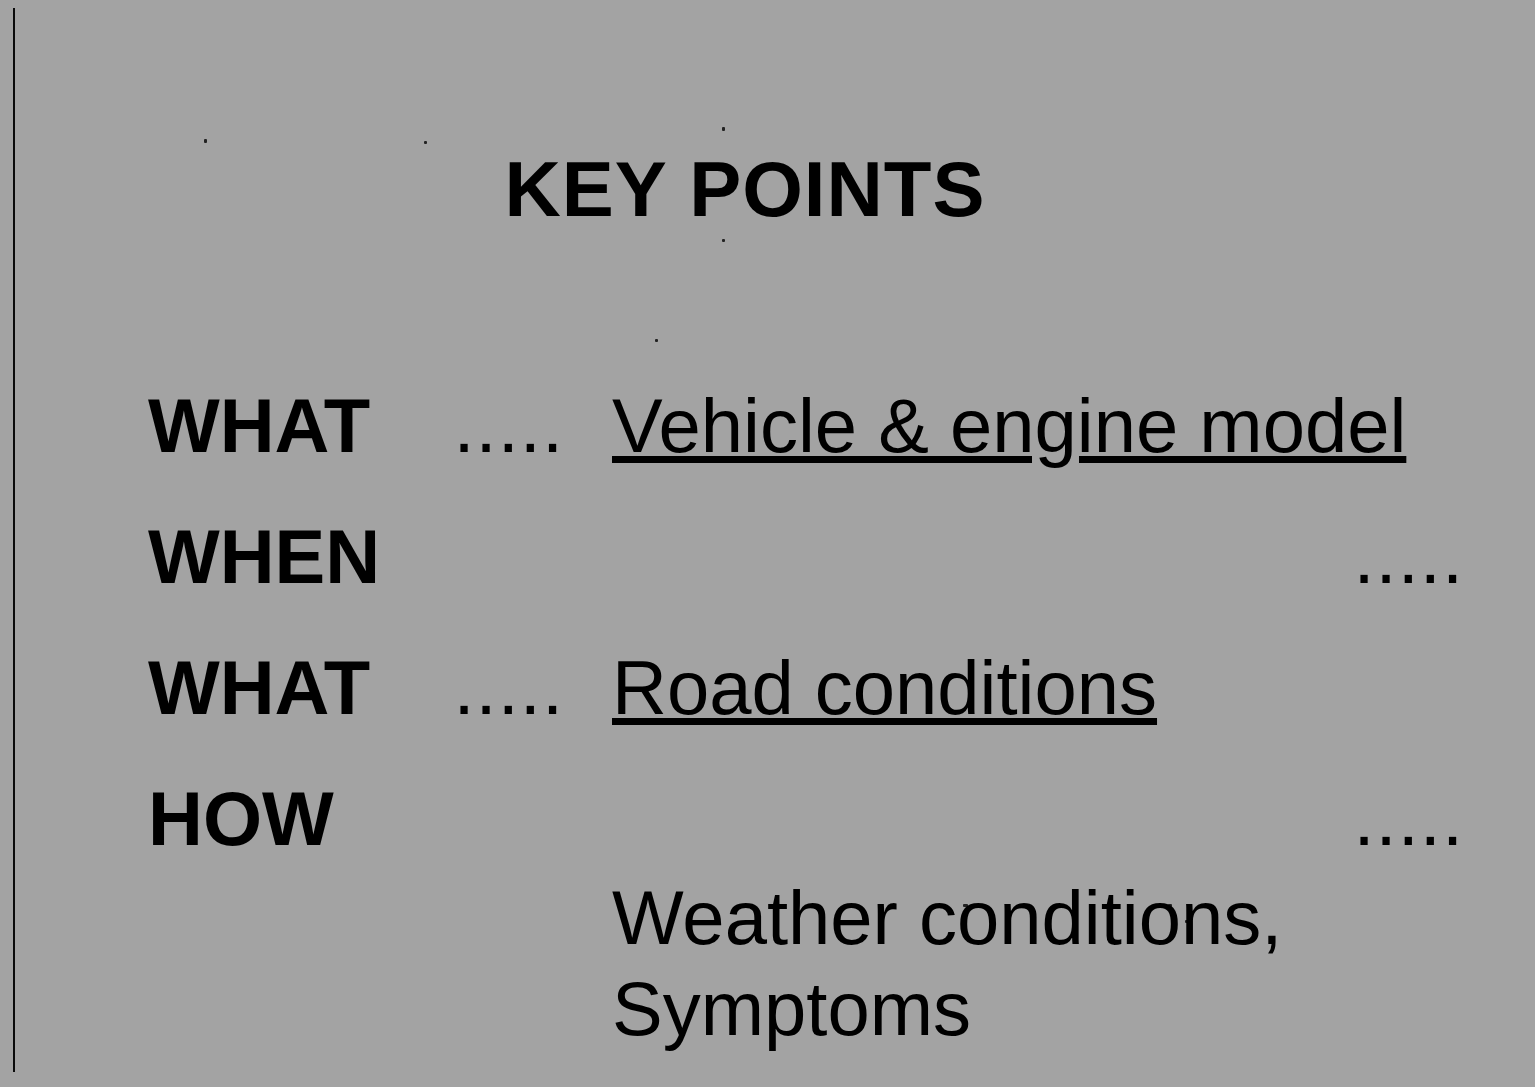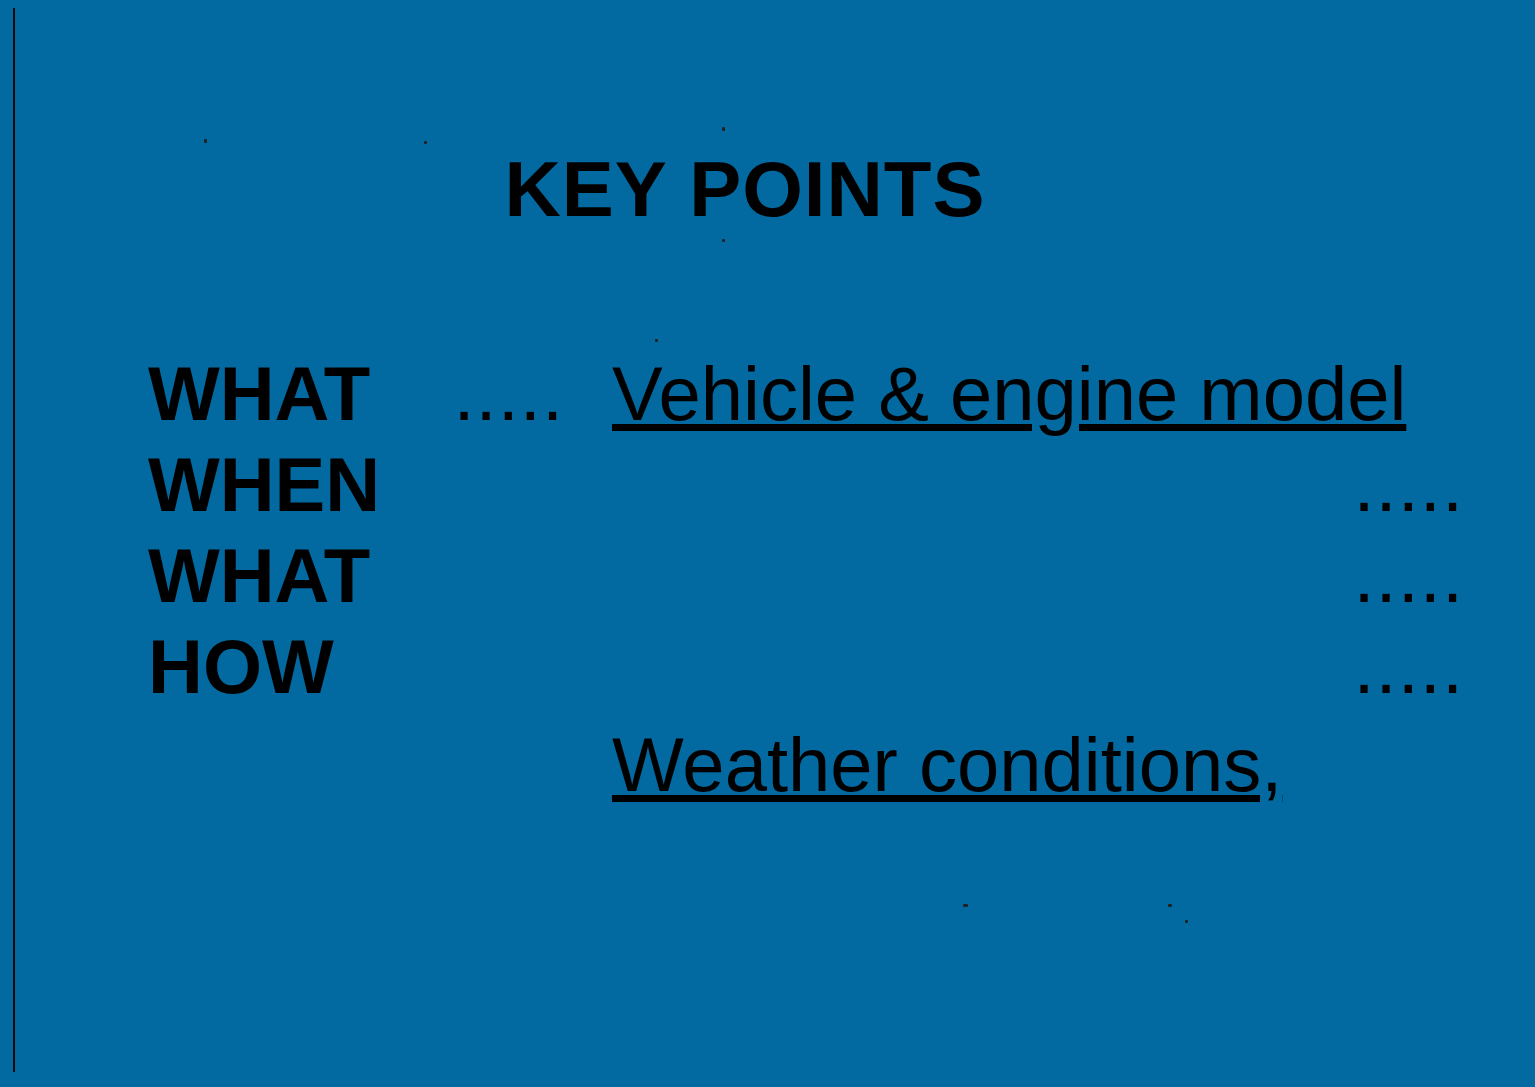--- a/index.html
+++ b/index.html
@@ -9,21 +9,21 @@
     background: #ffffff;
   }
   body {
     font-family: "Liberation Sans", "DejaVu Sans", sans-serif;
     color: #000000;
   }
   #slide {
     position: relative;
     width: 1535px;
     height: 1087px;
-    background: #0369a1;
+    background: #a3a3a3;
     overflow: hidden;
   }
 
   
   .scan-edge {
     position: absolute;
     left: 13px;
     top: 8px;
     width: 2px;
     height: 1064px;
@@ -52,22 +52,23 @@
 
   .points-list {
     position: absolute;
     left: 148px;
     top: 348px;
     width: 1320px;
   }
 
   .point-row {
     display: flex;
-    align-items: center;
+    align-items: flex-start;
     height: 91px;
+    margin-top: 40px;
   }
 
   .point-label {
     font-weight: bold;
     font-size: 76px;
     line-height: 1;
     white-space: nowrap;
     flex: 0 0 auto;
   }
 
@@ -91,23 +92,22 @@
     line-height: 1;
     white-space: nowrap;
     padding-left: 44px;
     box-sizing: border-box;
     text-decoration: underline;
   }
 
   
   .cont-row {
     display: flex;
-    align-items: flex-end;
+    align-items: center;
     height: 91px;
-    text-decoration: underline;
   }
   .cont-spacer {
     flex: 1 1 auto;
   }
   .cont-value {
     flex: 0 0 auto;
     width: 900px;
     font-weight: normal;
     font-size: 76px;
     line-height: 1;
@@ -143,27 +143,32 @@
     </div>
 
     <div class="point-row">
       <span class="point-label">WHEN</span>
       <span class="point-leader">.....</span>
     </div>
 
     <div class="point-row">
       <span class="point-label">WHAT</span>
       <span class="point-leader">.....</span>
+      <span class="point-value">Road conditions</span>
     </div>
 
     <div class="point-row">
       <span class="point-label">HOW</span>
       <span class="point-leader">.....</span>
     </div>
 
     <div class="cont-row">
       <span class="cont-spacer"></span>
       <span class="cont-value">Weather conditions,</span>
     </div>
 
+    <div class="cont-row">
+      <span class="cont-spacer"></span>
+      <span class="cont-value">Symptoms</span>
+    </div>
 
   </div>
 </div>
 
 </body></html>

